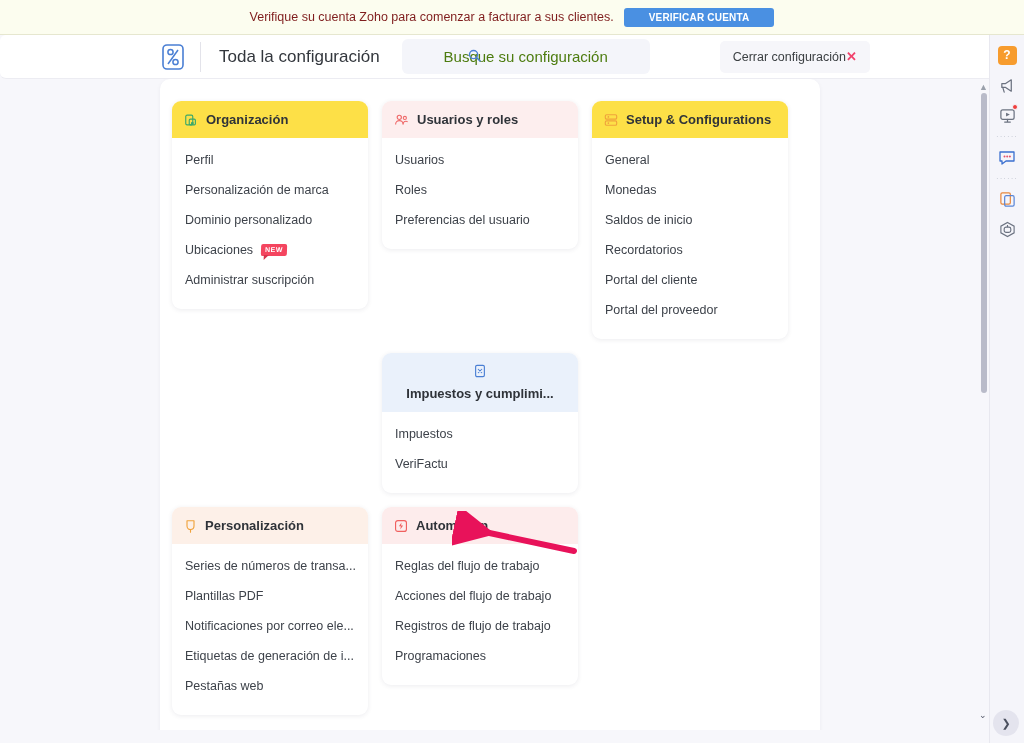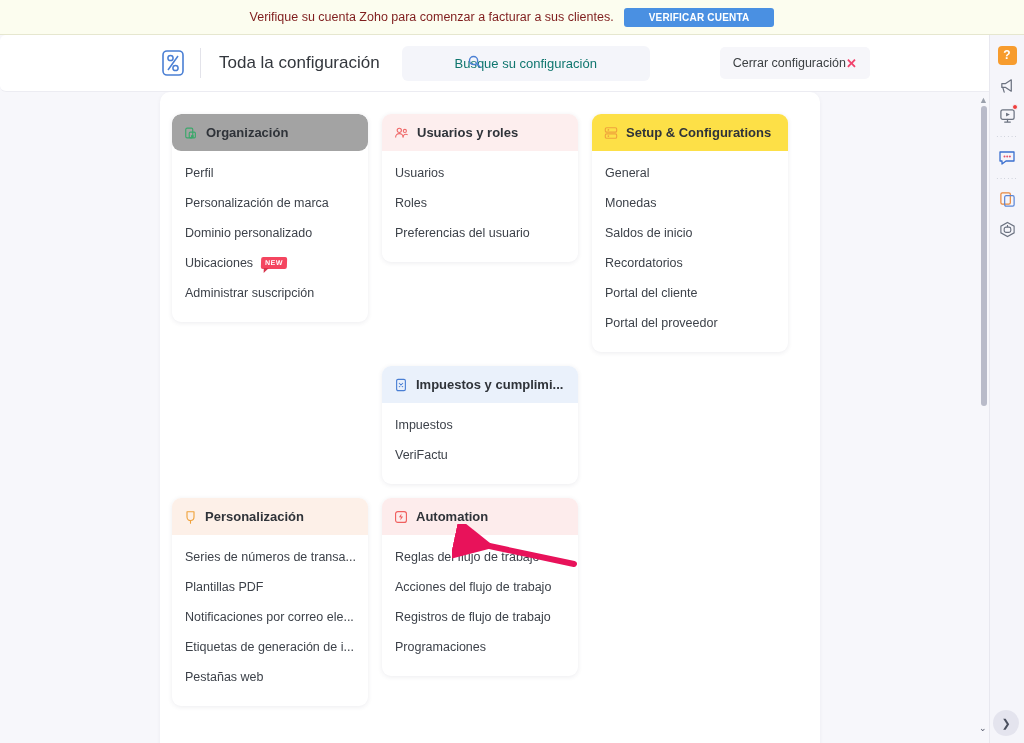--- a/index.html
+++ b/index.html
@@ -29,21 +29,21 @@
     letter-spacing: .2px;
     padding: 4px 25px;
     border-radius: 3px;
     border: none;
     cursor: pointer;
   }
 
   
   .header {
     position: relative;
-    height: 57px;
+    height: 44px;
     background: #fff;
     display: flex;
     align-items: center;
     padding-left: 160px;
     border-bottom: 1px solid #ececf2;
     border-radius: 6px;
   }
   .header-logo {
     width: 26px; height: 30px;
     display: flex; align-items: center; justify-content: center;
@@ -58,21 +58,21 @@
   .search-box {
     margin-left: 22px;
     width: 248px; height: 35px;
     background: #f4f5fa;
     border-radius: 6px;
     display: flex; align-items: center; justify-content: center;
     position: relative;
     cursor: text;
   }
   .search-icon { position: absolute; left: 50%; margin-left: -58px; color: #4a7fd4; }
-  .search-ph { font-size: 13px; color: #0f766e; }
+  .search-ph { font-size: 15px; color: #4d7c0f; }
   .close-cfg {
     margin-left: 70px;
     height: 32px;
     background: #f6f6fa;
     border-radius: 5px;
     display: flex; align-items: center; 
     padding: 0 13px;
     cursor: pointer;
     border: none;
   }
@@ -114,24 +114,24 @@
     box-shadow: 0 1px 5px rgba(40,40,80,.09);
     overflow: hidden;
     align-self: start;
   }
   .card-head {
     display: flex; align-items: center; gap: 8px;
     padding: 11px 12px;
     font-size: 13px; font-weight: bold; color: #2f3339;
     cursor: pointer;
   }
-  .card-head.green  { background: #a3a3a3; border-radius: 9px; }
+  .card-head.green  { background: #fde047; }
   .card-head.red    { background: #fdeeee; }
   .card-head.orange { background: #fde047; }
-  .card-head.blue   { background: #eaf1fb; }
+  .card-head.blue   { background: #eaf1fb; flex-direction: column; }
   .card-head.peach  { background: #fdf0e8; }
   .card-head.rose   { background: #fdecec; }
 
   .card-body { padding: 7px 0 14px 0; }
   .card-item {
     font-size: 12.5px;
     color: #3d424a;
     padding: 8px 13px;
     white-space: nowrap;
     overflow: hidden;

